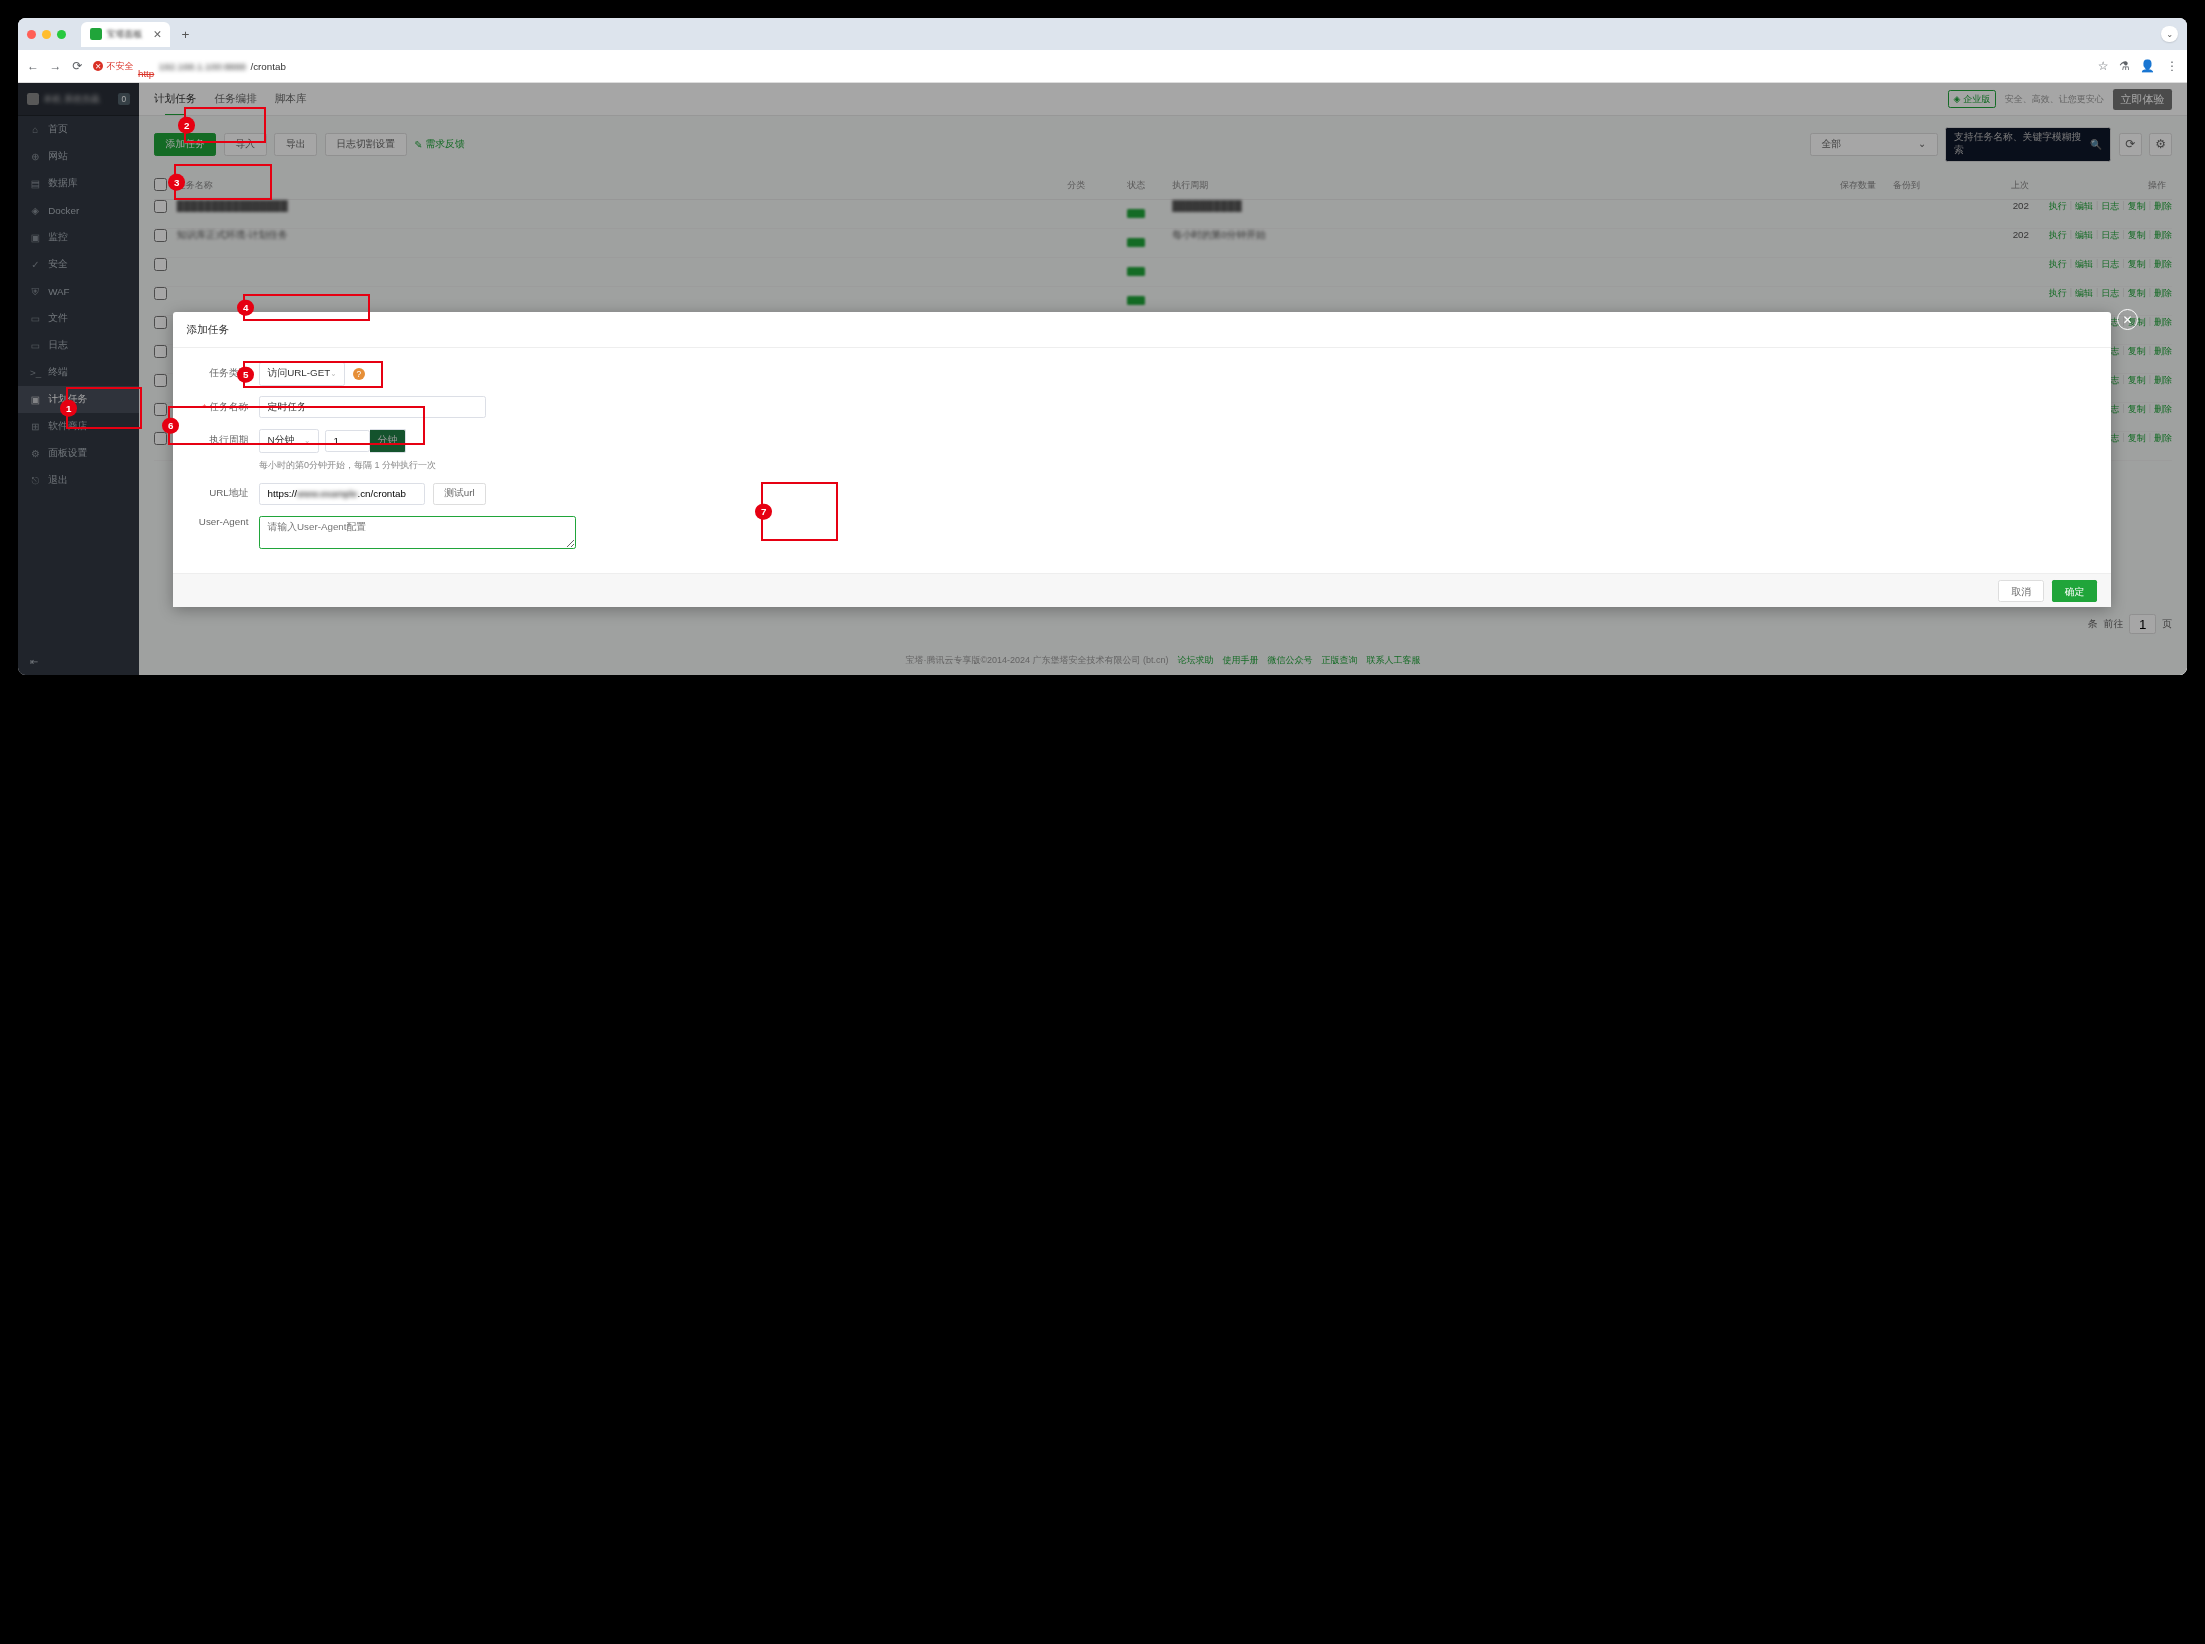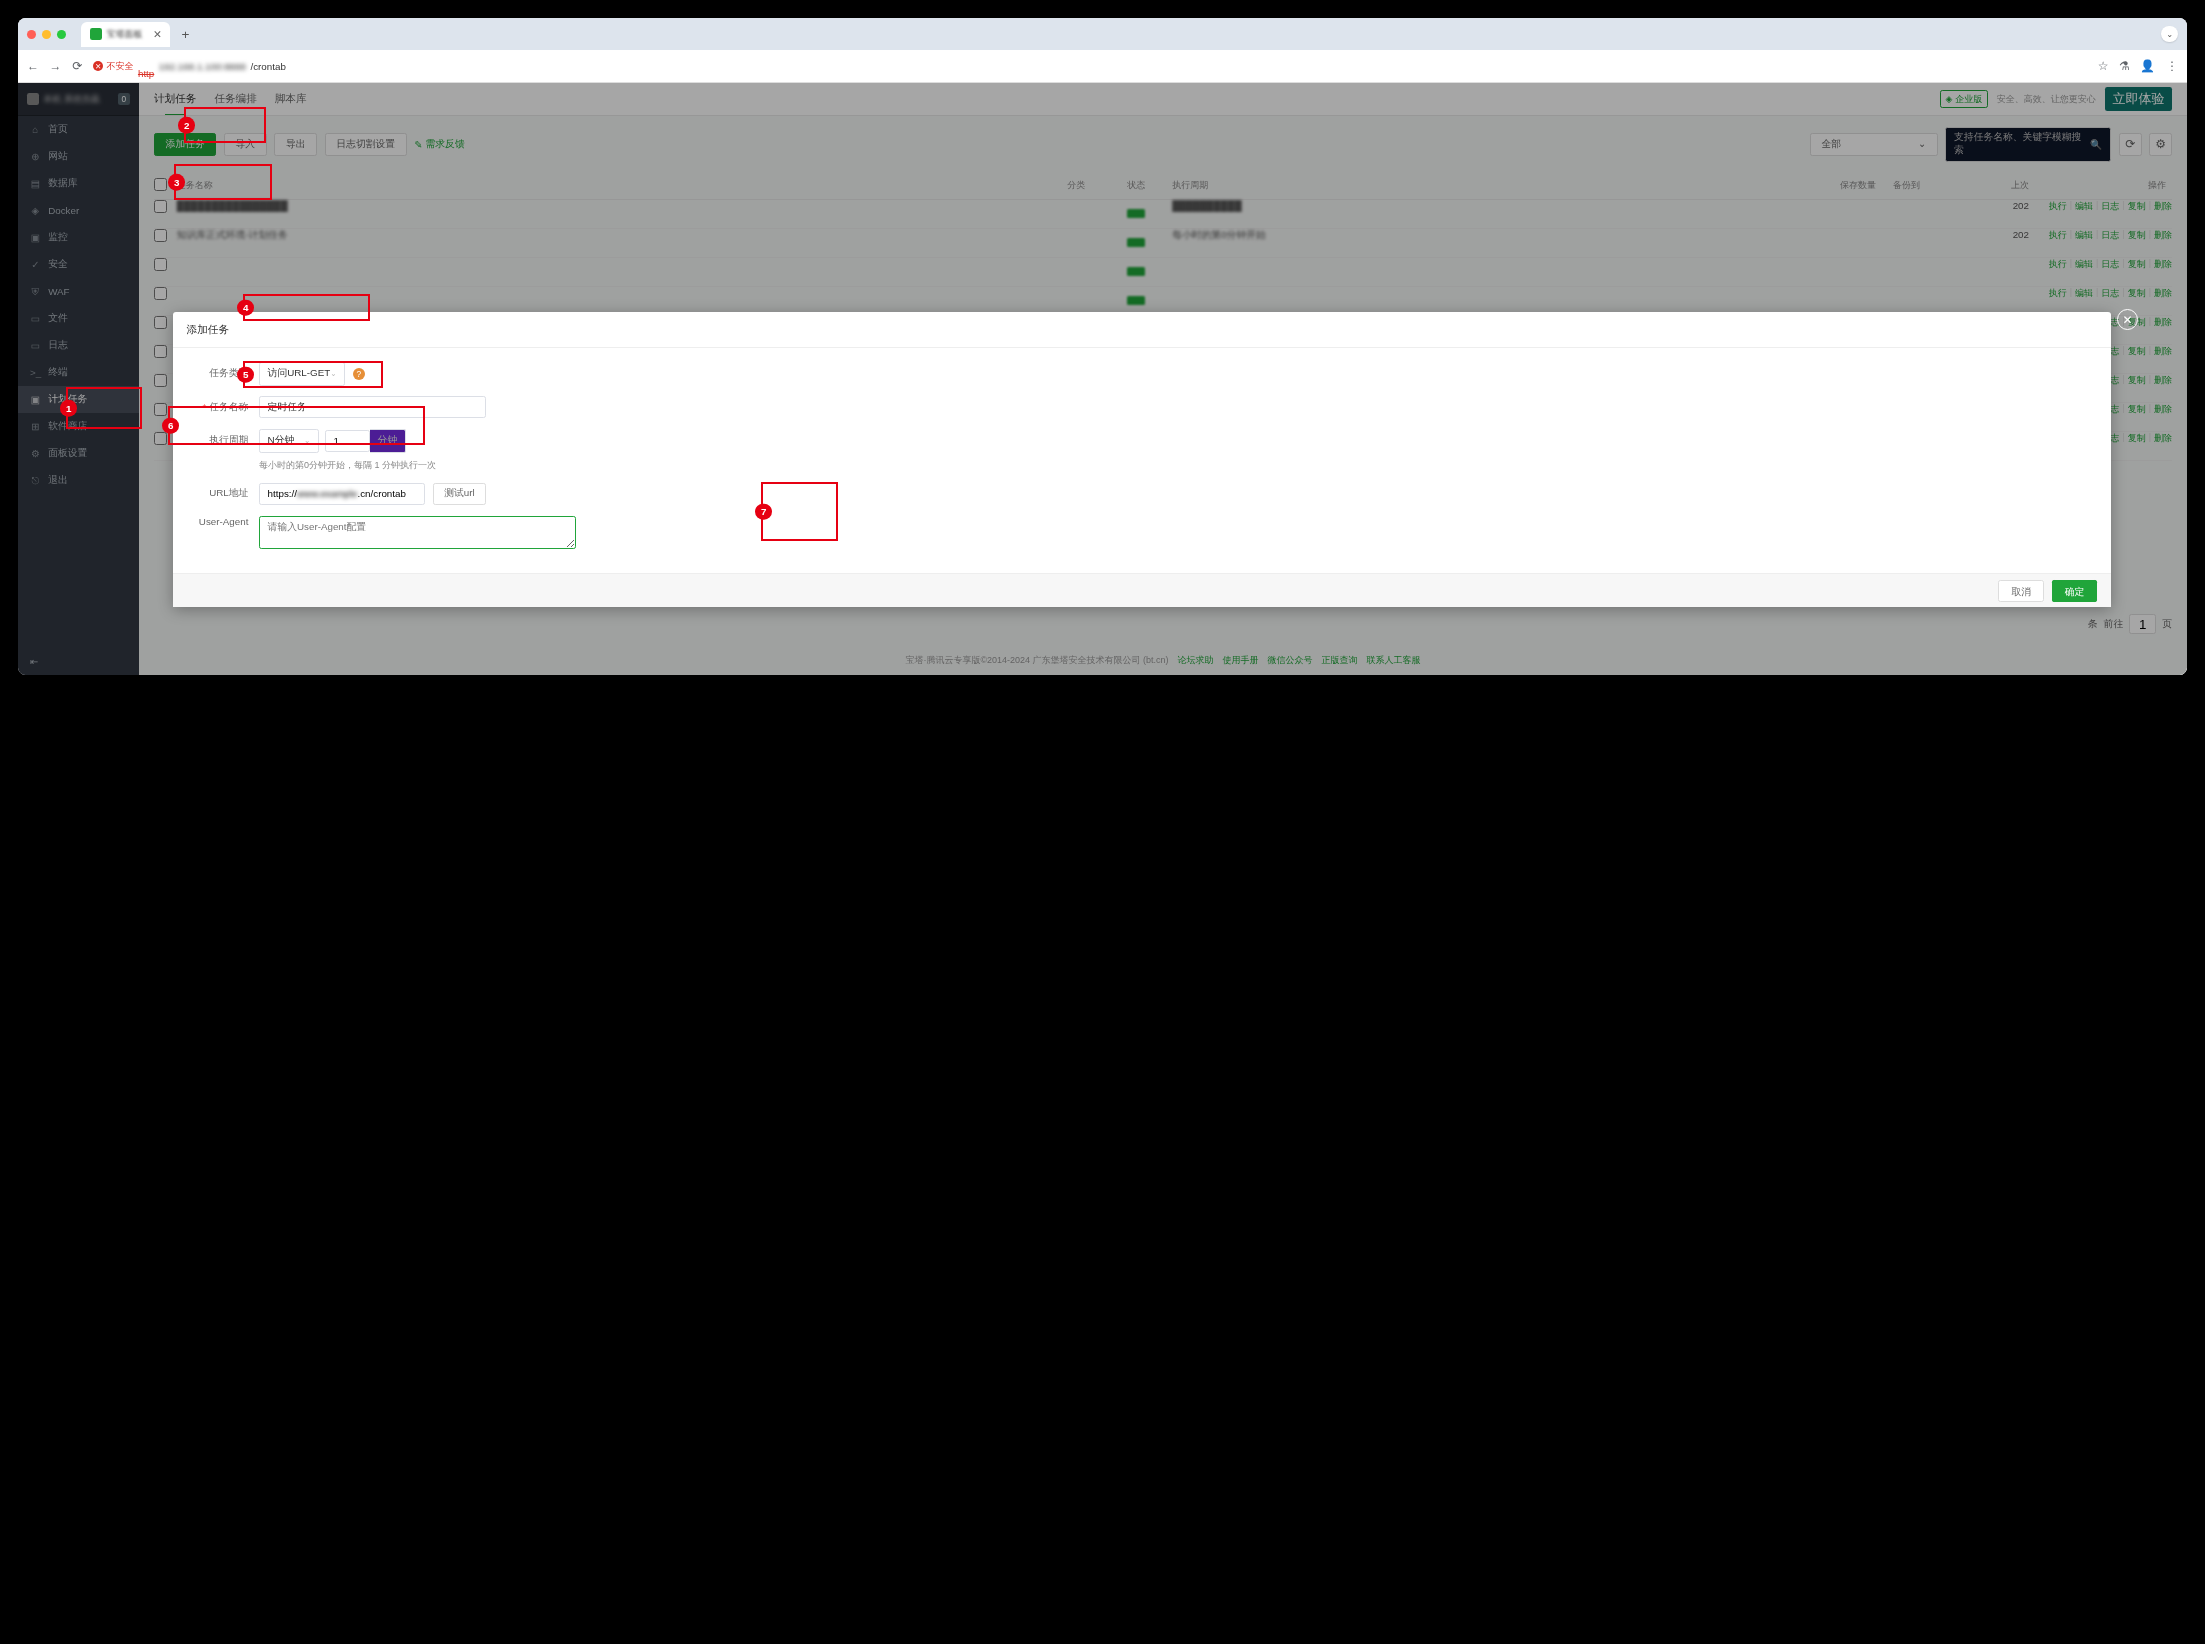--- a/index.html
+++ b/index.html
@@ -42,21 +42,21 @@
 .sb-collapse { margin-top: auto; height: 27px; display: flex; align-items: center; padding: 0 12px; }
 
 .main { flex: 1; background: #f5f7f6; display: flex; flex-direction: column; position: relative; }
 .topbar { height: 33px; background: #fff; display: flex; align-items: center; padding: 0 15px; gap: 18px; border-bottom: 0.8px solid #e8e8e8; }
 .tab-item { font-size: 10.6px; color: #666; padding: 9px 0; cursor: pointer; position: relative; }
 .tab-item.active { color: #333; }
 .tab-item.active::after { content: ""; position: absolute; bottom: 0; left: 25%; right: 25%; height: 1.5px; background: #20a53a; }
 .topbar-right { margin-left: auto; display: flex; align-items: center; gap: 9px; font-size: 9px; }
 .diamond { color: #20a53a; display: flex; align-items: center; gap: 3px; border: 0.8px solid #20a53a; border-radius: 2.3px; padding: 1.5px 4.5px; }
 .topbar-right .txt { color: #999; }
-.btn-orange { background: #0f766e; color: #fff; padding: 3px 7.6px; border-radius: 2.3px; font-size: 13px; }
+.btn-orange { background: #737373; color: #fff; padding: 3px 7.6px; border-radius: 2.3px; font-size: 11px; }
 
 .toolbar { padding: 10.6px 15px; display: flex; align-items: center; gap: 7.6px; }
 .btn { border: 0.8px solid #ddd; background: #fff; padding: 3.8px 10.6px; border-radius: 2.3px; font-size: 9.8px; color: #666; cursor: pointer; }
 .btn.green { background: #20a53a; color: #fff; border-color: #20a53a; }
 .feedback { color: #20a53a; font-size: 9.8px; display: flex; align-items: center; gap: 3px; }
 .select-all { margin-left: auto; border: 0.8px solid #ddd; background: #fff; padding: 3.8px 10.6px 3.8px 10.6px; border-radius: 2.3px; font-size: 9.8px; color: #666; width: 128px; display: flex; justify-content: space-between; }
 .search-box { border: 0.8px solid #ddd; background: #0f172a; padding: 3.8px 7.6px; border-radius: 2.3px; font-size: 9.8px; color: #bbb; width: 166px; display: flex; justify-content: space-between; align-items: center; }
 .icon-btn { border: 0.8px solid #ddd; background: #fff; width: 22.7px; height: 22.7px; border-radius: 2.3px; display: flex; align-items: center; justify-content: center; color: #666; }
 
 .table-wrap { padding: 0 15px; }
@@ -100,21 +100,21 @@
 .modal-body { padding: 13.6px 18px; }
 .form-row { display: flex; align-items: center; margin-bottom: 10.6px; font-size: 9.8px; }
 .form-label { width: 68px; text-align: right; padding-right: 10.6px; color: #666; }
 .form-label .req { color: #f56c6c; margin-right: 3px; }
 .form-input, .form-select { border: 0.8px solid #dcdfe6; border-radius: 2.3px; padding: 4.5px 7.6px; font-size: 9.8px; color: #333; }
 .form-select { display: flex; align-items: center; justify-content: space-between; min-width: 83px; cursor: pointer; }
 .form-select .caret { color: #bbb; font-size: 7.6px; }
 .help-icon { color: #fff; background: #e68f38; width: 12px; height: 12px; border-radius: 50%; display: flex; align-items: center; justify-content: center; font-size: 8.3px; margin-left: 7.6px; }
 .input-w { width: 227px; }
 .num-input { width: 45px; border: 0.8px solid #dcdfe6; border-radius: 2.3px; padding: 4.5px 7.6px; font-size: 9.8px; }
-.unit { border: 0.8px solid #dcdfe6; border-left: none; padding: 4.5px 7.6px; background: #4c1d95; color: #999; border-radius: 0 2.3px 2.3px 0; }
+.unit { border: 0.8px solid #dcdfe6; border-left: none; padding: 4.5px 7.6px; background: #14532d; color: #999; border-radius: 0 2.3px 2.3px 0; }
 .hint { font-size: 9px; color: #888; margin-left: 68px; margin-top: -4.5px; margin-bottom: 10.6px; }
 .url-input { width: 166px; border: 0.8px solid #dcdfe6; border-radius: 2.3px; padding: 4.5px 7.6px; font-size: 9.8px; }
 .url-input .blur { filter: blur(2.3px); }
 .textarea { width: 317px; height: 33px; border: 0.8px solid #20a53a; border-radius: 2.3px; padding: 4.5px 7.6px; font-size: 9.8px; resize: both; }
 .modal-footer { padding: 9px 13.6px; background: #f7f7f7; text-align: right; border-top: 0.8px solid #eee; }
 .modal-footer .btn { padding: 4.5px 12px; margin-left: 4.5px; }
 
 
 .anno { position: absolute; border: 2.3px solid #e60012; z-index: 100; pointer-events: none; }
 .anno .num { position: absolute; left: -7.6px; top: 50%; transform: translateY(-50%); width: 16.6px; height: 16.6px; background: #e60012; color: #fff; border-radius: 50%; display: flex; align-items: center; justify-content: center; font-size: 9.8px; font-weight: bold; }

